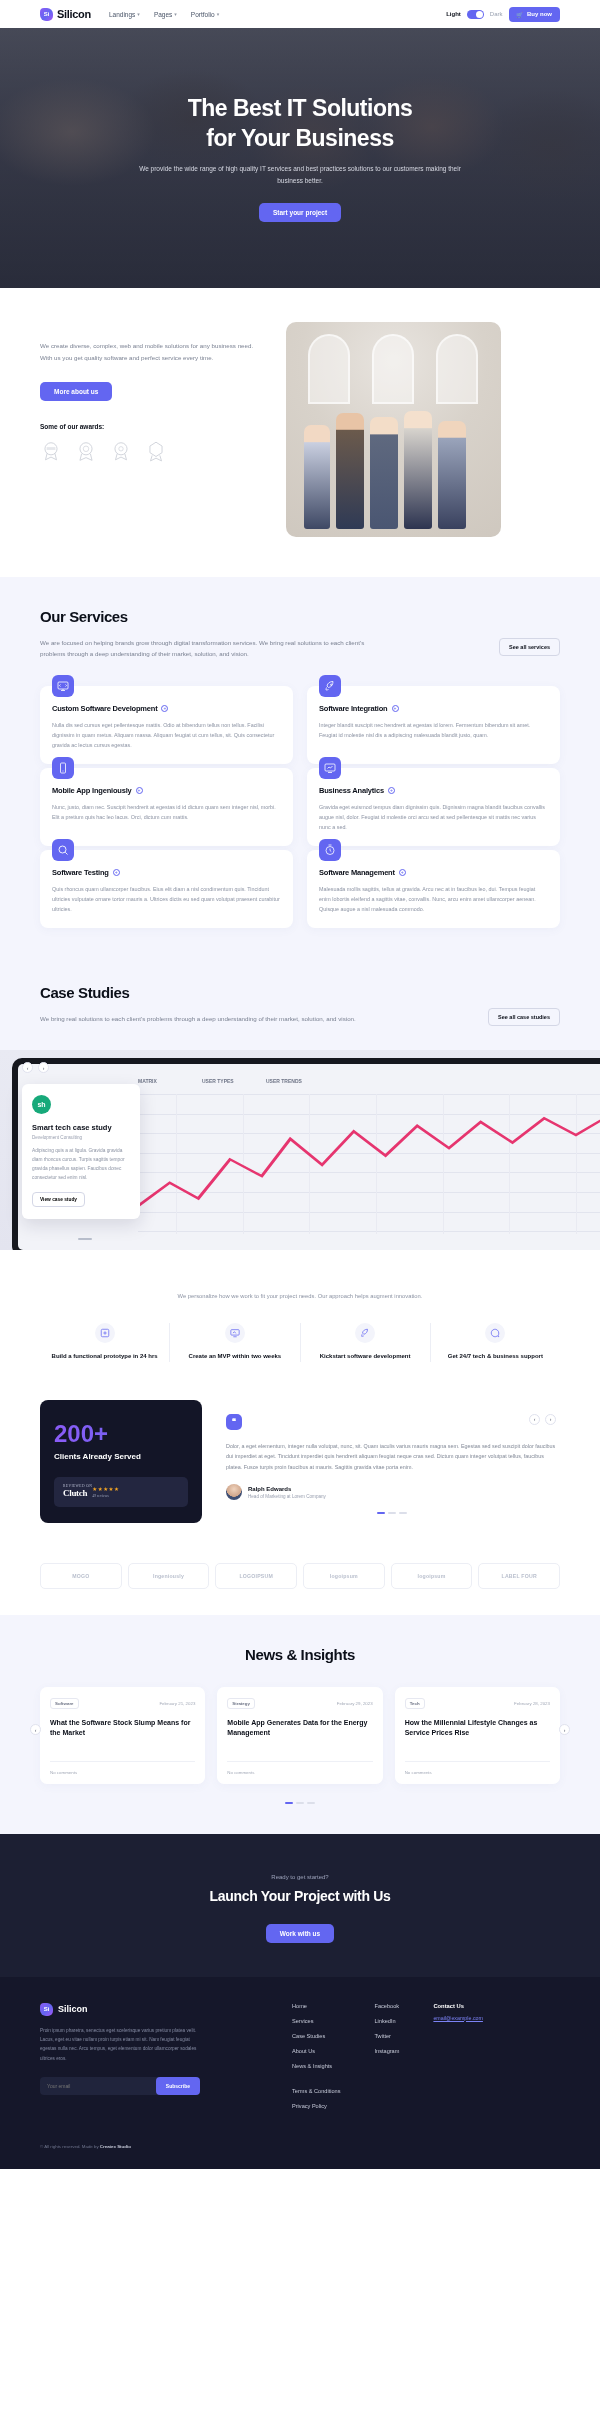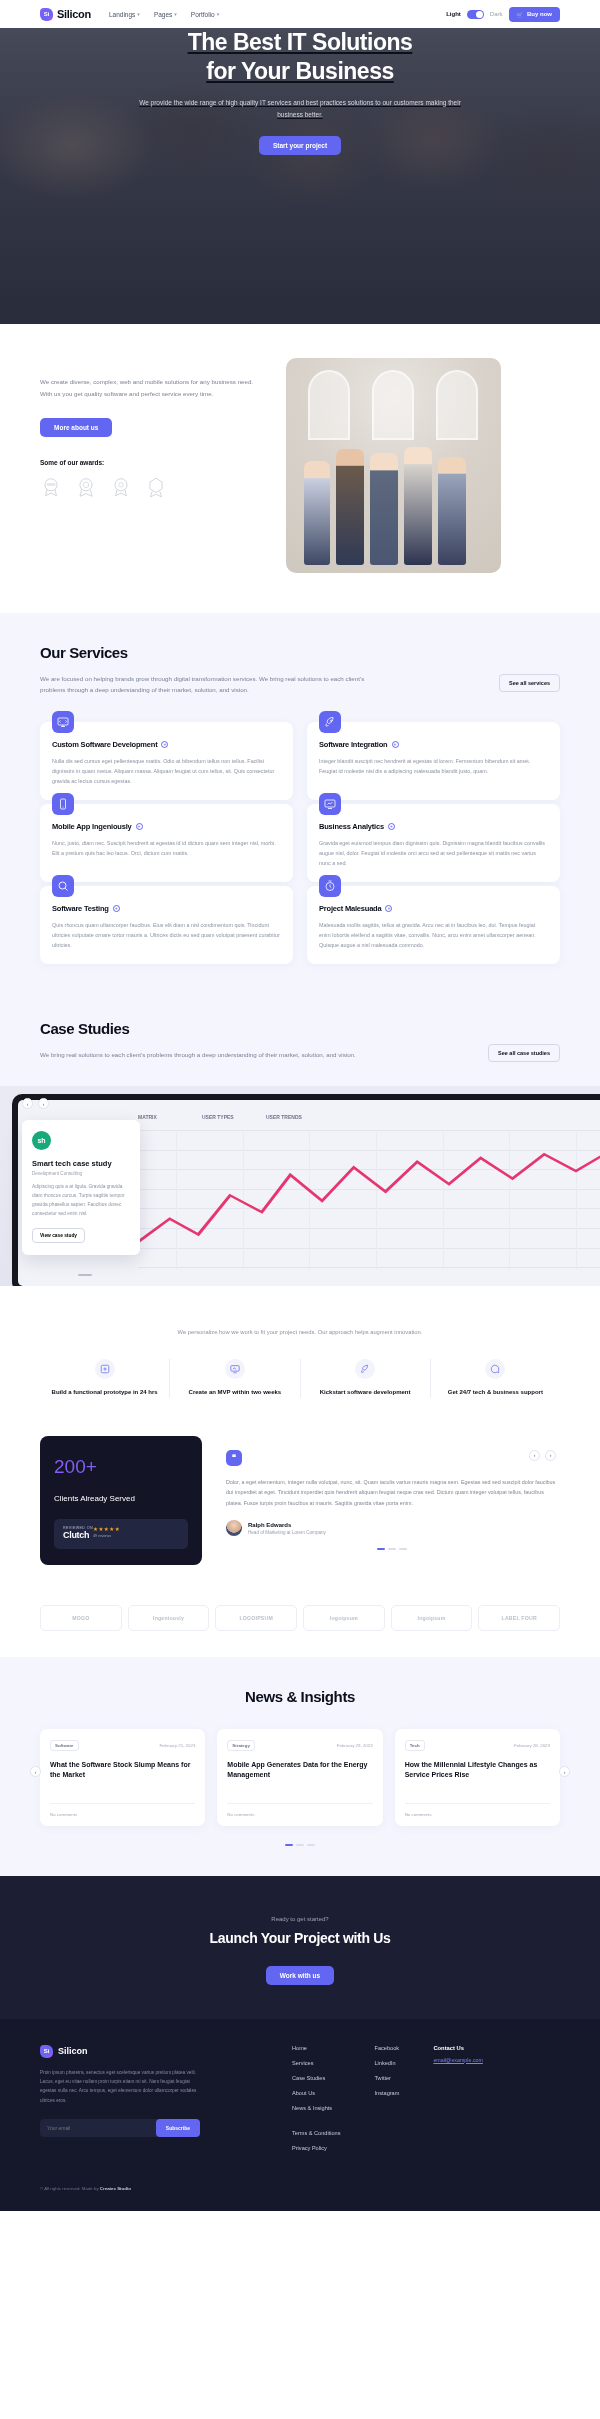--- a/index.html
+++ b/index.html
@@ -44,22 +44,22 @@
     background: #fff; top: 1px; right: 1px;
   }
   .btn-buy {
     background: #6366f1; color: #fff; font-size: 6px; font-weight: bold;
     padding: 4px 8px; border-radius: 4px; border: none; cursor: pointer;
     display: flex; align-items: center; gap: 3px;
   }
 
   
   .hero {
-    height: 296px; position: relative; display: flex; align-items: flex-start;
-    justify-content: center; text-align: center; overflow: hidden; text-decoration: underline;
+    height: 260px; position: relative; display: flex; align-items: center;
+    justify-content: center; text-align: center; overflow: hidden;
   }
   .hero-bg {
     position: absolute; inset: 0;
     background:
       radial-gradient(ellipse 140px 90px at 12% 40%, #b8a79a 0%, transparent 60%),
       radial-gradient(ellipse 120px 80px at 32% 35%, #6f6a68 0%, transparent 62%),
       radial-gradient(ellipse 110px 90px at 52% 42%, #8d7f78 0%, transparent 60%),
       radial-gradient(ellipse 120px 85px at 72% 38%, #a08c82 0%, transparent 60%),
       radial-gradient(ellipse 120px 90px at 92% 45%, #6d6a6b 0%, transparent 62%),
       linear-gradient(180deg,#8b8e96 0%,#6e707a 40%,#55585f 100%);
@@ -194,28 +194,28 @@
   .why-txt { font-size: 6px; font-weight: bold; margin-top: 9px; line-height: 1.6; }
 
   
   .stats { background:#fff; padding: 10px 0 26px; }
   .stats-grid { display: flex; gap: 16px; align-items: stretch; }
   .stat-card {
     width: 162px; background: #131527; border-radius: 8px; padding: 20px 14px 16px;
     flex: none;
   }
   .stat-num {
-    font-size: 19px; font-weight: normal;
+    font-size: 24px; font-weight: bold;
     background: linear-gradient(90deg,#8b5cf6,#6366f1); -webkit-background-clip: text;
     background-clip: text; color: transparent;
   }
-  .stat-label { font-size: 8px; font-weight: normal; color: #fff; margin-top: 16px; }
+  .stat-label { font-size: 8px; font-weight: bold; color: #fff; margin-top: 4px; }
   .clutch {
     margin-top: 16px; background: #232640; border-radius: 5px; padding: 7px 9px;
-    display: flex; align-items: flex-start; 
+    display: flex; align-items: center;  font-family: Liberation Serif, serif;
   }
   .clutch-l { line-height: 1.3; }
   .clutch-top { font-size: 3.6px; color: #b9bed2; letter-spacing: .4px; }
   .clutch-name { font-size: 9px; font-weight: bold; color: #fff; letter-spacing: -.3px; }
   .stars { color: #f5a623; font-size: 5.5px; letter-spacing: .5px; }
   .clutch-rev { font-size: 3.8px; color: #9aa0b8; margin-top: 2px; }
   .quote-wrap { flex: 1; padding: 14px 2px 0 8px; position: relative; }
   .quote-mark {
     width: 16px; height: 16px; background: #6366f1; border-radius: 5px;
     color: #fff; font-size: 8px; font-weight: bold; display: flex;
@@ -473,21 +473,21 @@
         </div>
 
         <div class="svc-card">
           <div class="svc-icon">
             <svg width="12" height="12" viewBox="0 0 24 24" fill="none" stroke="#fff" stroke-width="1.6">
               <circle cx="12" cy="13" r="8"></circle>
                 <path d="M12 9v4l2.5 2M9 2h6"></path>
             </svg>
           </div>
           <div class="svc-title-row">
-            <span class="svc-title">Project Malesuada</span>
+            <span class="svc-title">Software Management</span>
             <span class="plus-ico">+</span>
           </div>
           <div class="svc-body">Malesuada mollis sagittis, tellus at gravida. Arcu nec at in faucibus leo, dui. Tempus feugiat enim lobortis eleifend a sagittis vitae, convallis. Nunc, arcu enim amet ullamcorper aenean. Quisque augue a nisl malesuada commodo.</div>
         </div>
       </div>
     </div>
   </div>
 
   <div class="case">
     <div class="container" style="padding-top:22px">

